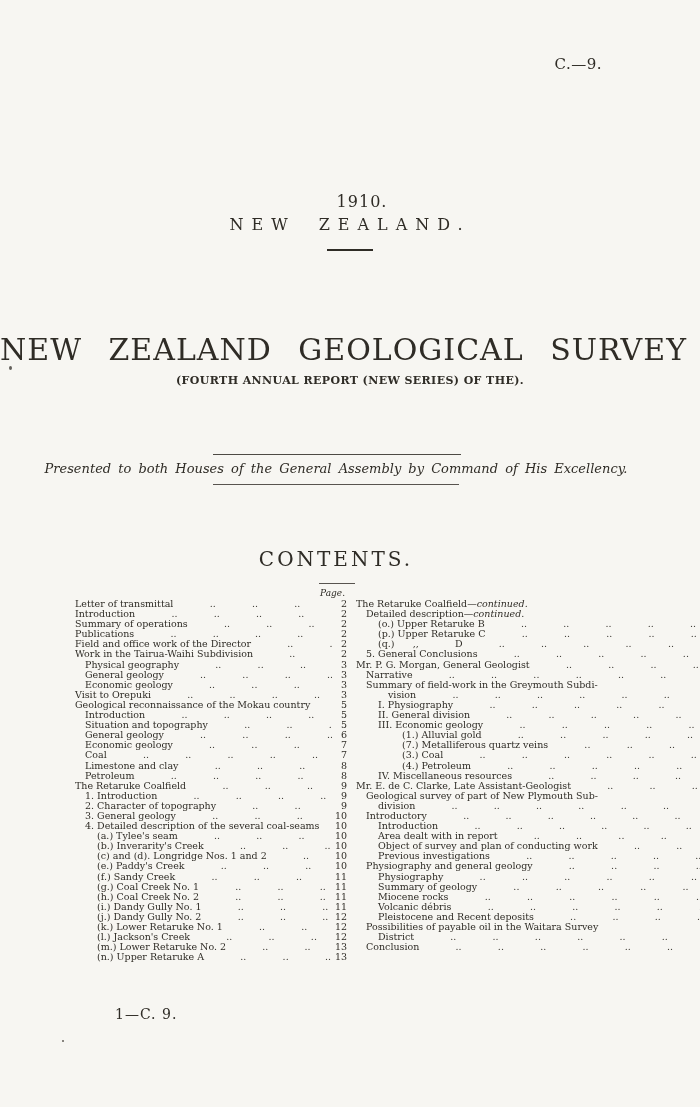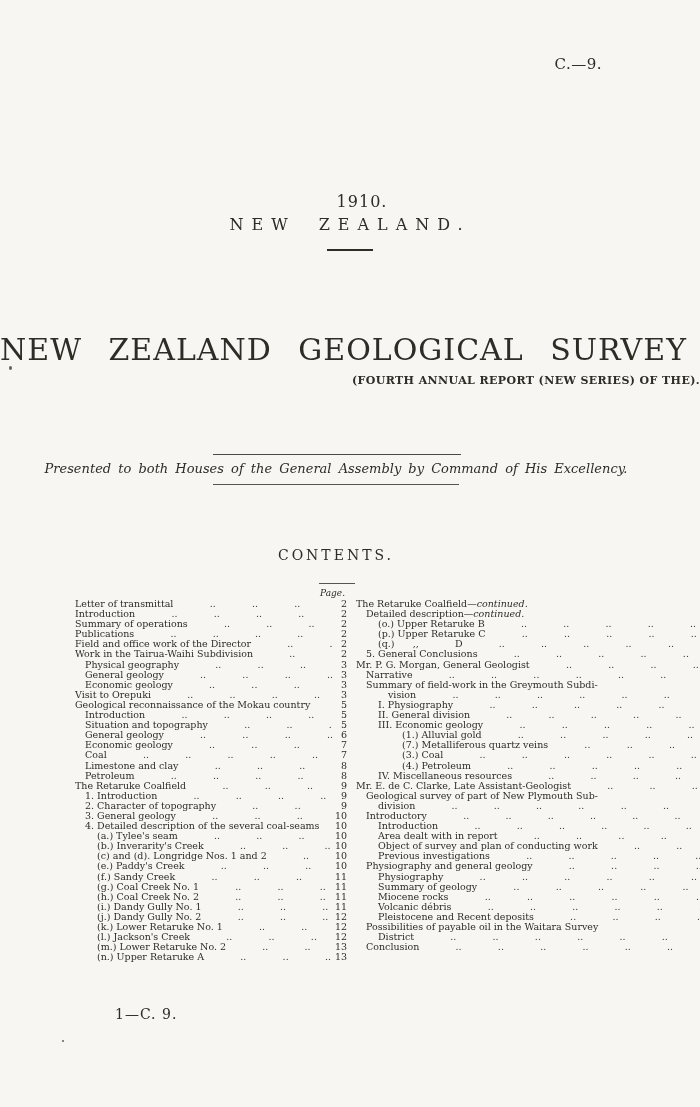--- a/index.html
+++ b/index.html
@@ -9,27 +9,27 @@
   .page { position:relative; width:700px; height:1107px; background:var(--paper); overflow:hidden; }
 
   .doc-ref { position:absolute; top:55px; right:98px; font-size:15px; letter-spacing:0.5px; }
 
   .year { position:absolute; top:192px; left:0; width:700px; text-align:center; font-size:16px; letter-spacing:1px;padding-left:24px; }
   .country { position:absolute; top:215px; left:0; width:700px; text-align:center; font-size:16px; letter-spacing:8px; word-spacing:10px; }
   .rule { position:absolute; background:var(--ink); height:1.6px; }
   .rule-under-country { top:249px; left:327px; width:46px; }
 
   .main-title { position:absolute; top:332px; left:0; width:700px; text-align:left; font-size:30px; font-weight:normal; letter-spacing:1px; word-spacing:16px; white-space:nowrap; }
-  .subtitle { position:absolute; top:374px; left:0; width:700px; text-align:right; font-size:11px; font-weight:bold; letter-spacing:0.4px; }
+  .subtitle { position:absolute; top:374px; left:0; width:700px; text-align:center; font-size:11px; font-weight:bold; letter-spacing:0.4px; }
 
   .rule-presented-top { top:454px; left:213px; width:248px; height:1.4px; opacity:0.85; }
   .presented { position:absolute; top:461px; left:0; width:672px; text-align:center; font-size:13px; font-style:italic; word-spacing:3px; }
   .rule-presented-bottom { top:484px; left:213px; width:246px; height:1.2px; opacity:0.8; }
 
-  .contents-heading { position:absolute; top:547px; left:0; width:672px; text-align:center; font-size:14px; letter-spacing:3px; }
+  .contents-heading { position:absolute; top:547px; left:0; width:672px; text-align:center; font-size:20px; letter-spacing:3px; }
   .rule-under-contents { top:583px; left:319px; width:36px; height:1.2px; opacity:0.8; }
 
   .contents { position:absolute; top:588px; left:75px; width:563px; display:flex; align-items:stretch; }
   .toc-col { font-size:9.5px; }
   .toc-col-left { width:272px; }
   .toc-col-right { flex:1; }
   .col-divider { width:1px; background:rgba(70,65,55,0.32); margin:3px 5px 14px 4px; }
   .page-label { text-align:right; font-size:9px; line-height:10px; margin-bottom:1px;font-style:italic; }
   .page-label.pl-left { padding-right:2px; }
   .page-label.pl-right { padding-right:26px; }

